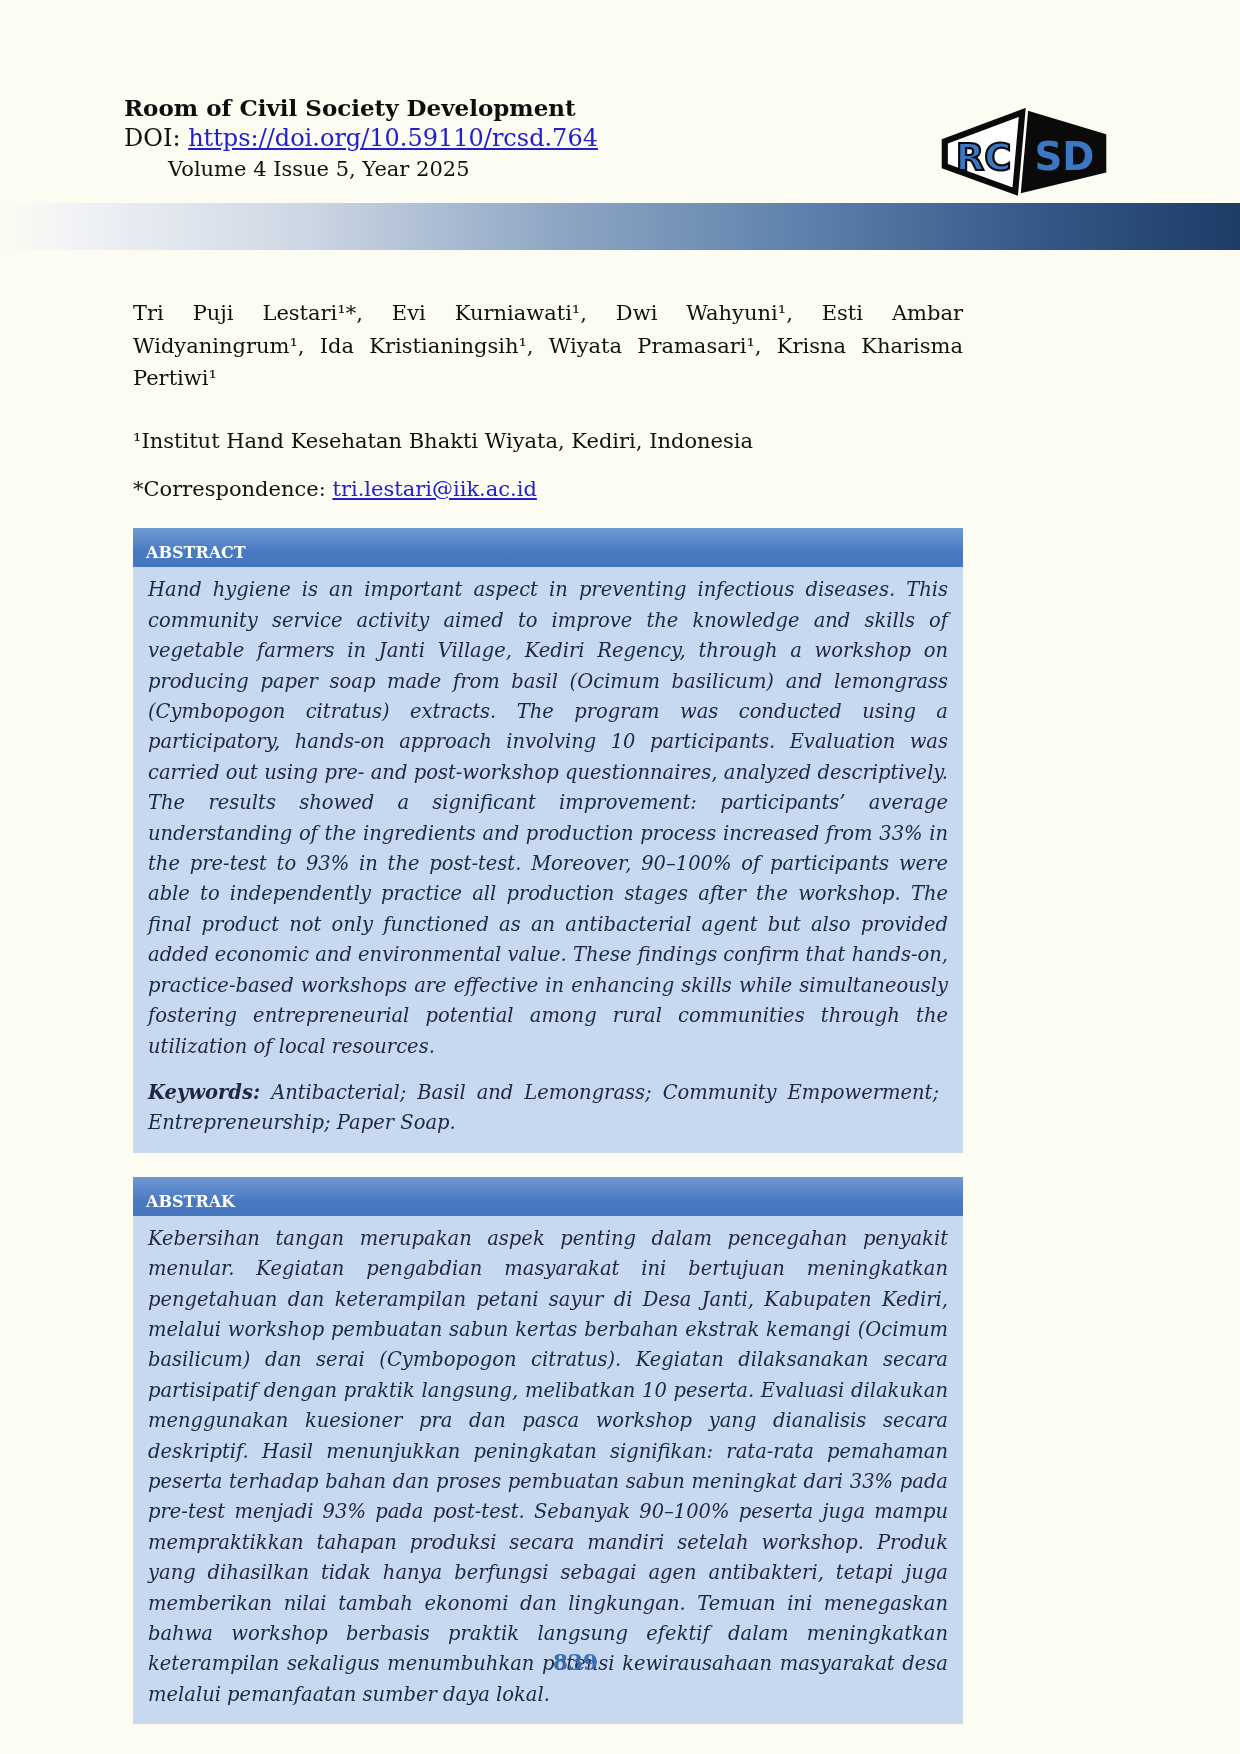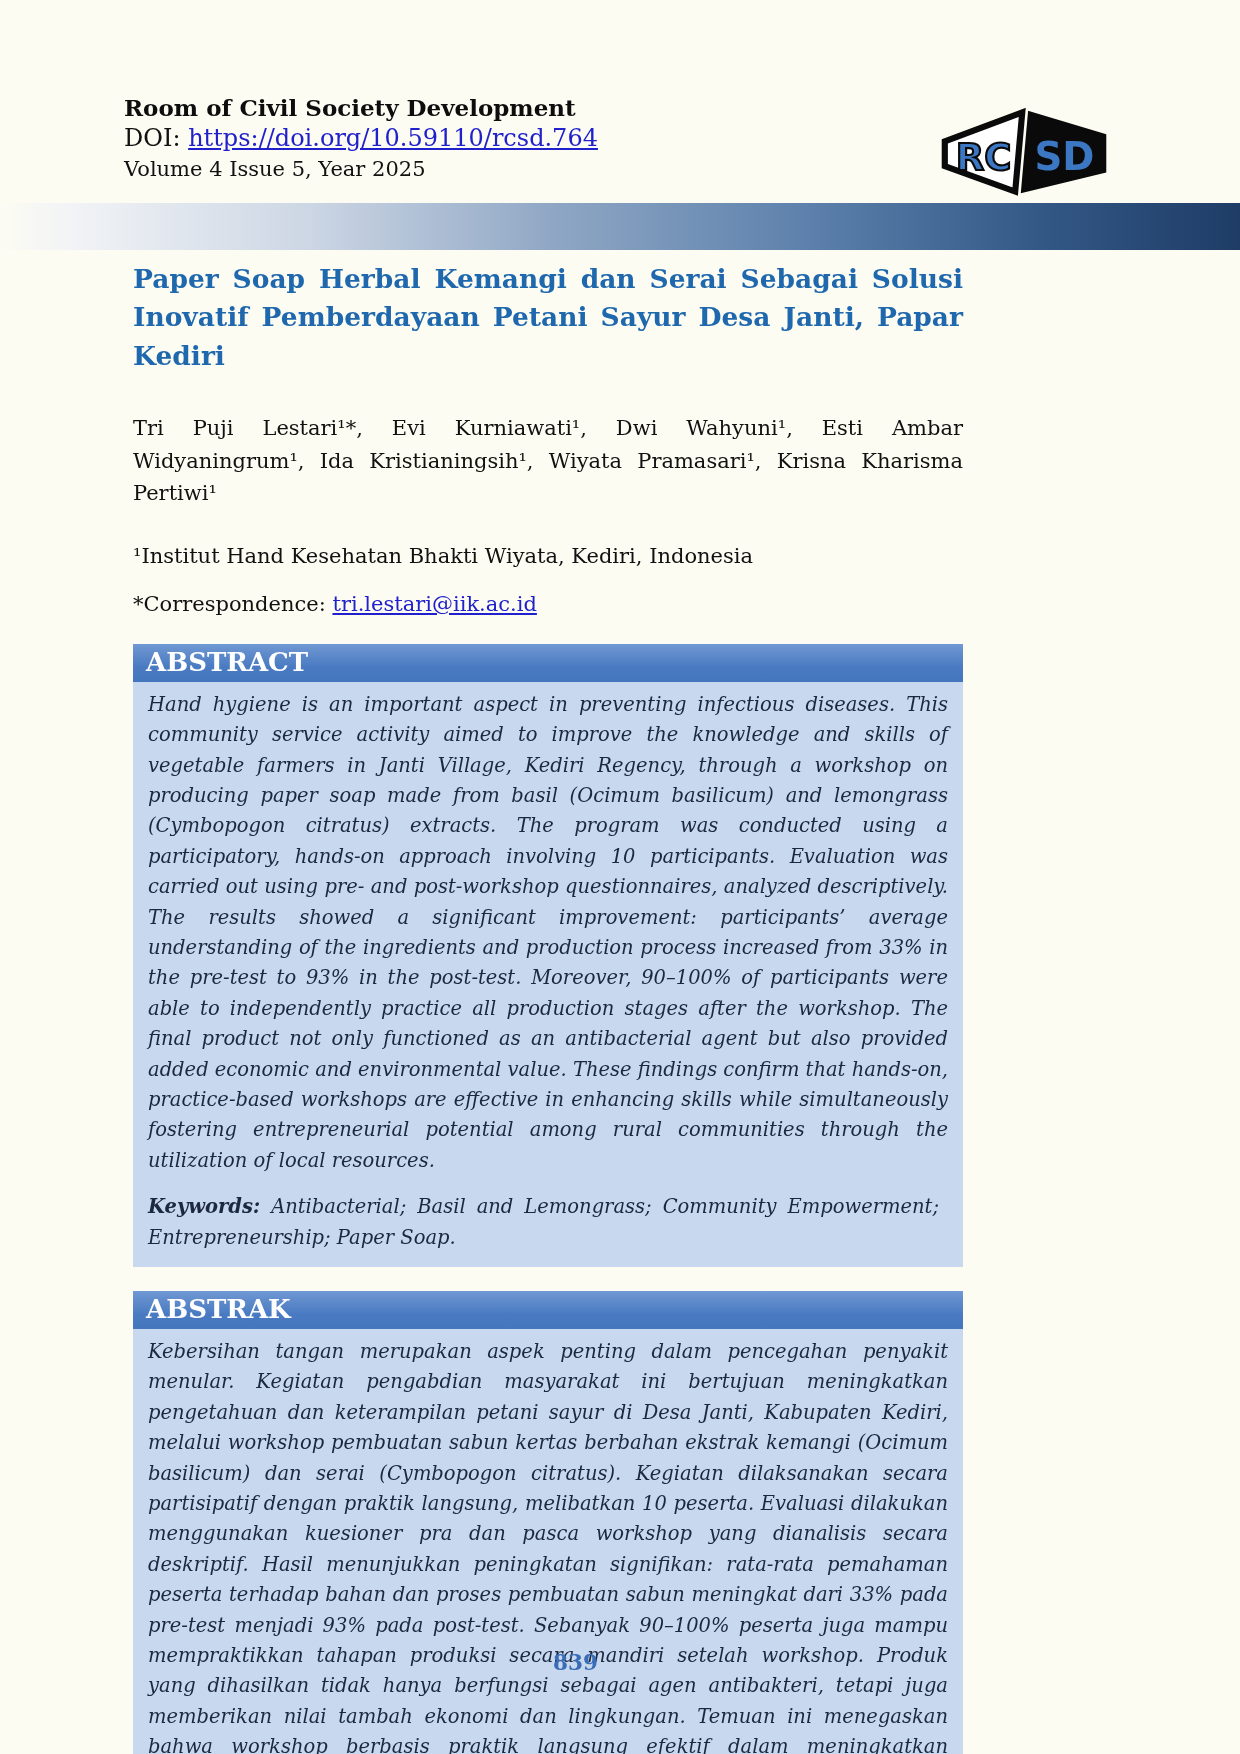--- a/index.html
+++ b/index.html
@@ -12,21 +12,21 @@
     overflow: hidden;
   }
 
   
   .page-header { position: absolute; left: 124px; top: 92px; width: 640px; }
   .journal-name { font-weight: bold; font-size: 23px; line-height: 31px; color: #0d0d0d; }
   .doi-line { font-size: 24px; line-height: 31px; }
   .doi-line a, .corr-link {
     color: #2020cc; text-decoration: underline; cursor: pointer;
   }
-  .issue-line { font-size: 21px; line-height: 31px; }
+  .issue-line { font-size: 21px; line-height: 31px; margin-left: 44px; }
 
   .logo-wrap { position: absolute; left: 933px; top: 108px; width: 182px; height: 88px; }
   .logo-wrap svg { width: 100%; height: 100%; display: block; }
 
   .grad-bar {
     position: absolute; left: 0; top: 203px; width: 1240px; height: 47px;
     background: linear-gradient(90deg,
       #fcfcf3 0%, #f1f3f6 6%, #ccd6e4 25%, #8ea6c4 45%,
       #5d81ac 65%, #325684 85%, #1e3c66 100%);
   }
@@ -40,22 +40,22 @@
   }
 
   .authors { margin-top: 37px; font-size: 21px; line-height: 1.55; text-align: justify; }
   .affiliation { margin-top: 32px; font-size: 21px; line-height: 1.4; }
   .correspondence { margin-top: 19px; font-size: 21px; line-height: 1.4; }
 
   .abs-bar {
     margin-top: 24px;
     background: linear-gradient(180deg, #709bd8 0%, #6b94d0 8%, #4a7bc2 60%, #4476bd 100%);
     background-color: #4a7bc2;
-    color: #ffffff; font-weight: bold; font-size: 26px;
-    padding: 3px 13px 5px 13px;
+    color: #ffffff; font-weight: bold; font-size: 16px;
+    padding: 15px 13px 5px 13px;
   }
   .abs-body {
     background: #c8d9ef;
     padding: 8px 15px 14px 15px;
     font-style: italic; font-size: 19.5px; line-height: 1.56;
     text-align: justify; color: #1c2740;
   }
   .abs-paragraph { margin: 0; font-style: italic; }
   .keywords { margin: 16px 9px 0 0; }
   .kw-label { font-weight: bold; }
@@ -82,21 +82,20 @@
     <polygon points="106,5 192,31 192,72 98,95" fill="#0a0a0a" stroke="#0a0a0a" stroke-width="3"></polygon>
     <text x="54" y="70" text-anchor="middle" font-family="DejaVu Sans, sans-serif" font-size="42" font-weight="bold" fill="#3b77c2" stroke="#0a0a0a" stroke-width="2.5">RC</text>
     <text x="146" y="70" text-anchor="middle" font-family="DejaVu Sans, sans-serif" font-size="44" font-weight="bold" fill="#3b77c2">SD</text>
   </svg>
 </div>
 
 <div class="grad-bar"></div>
 
 <div class="content">
 
-  <div class="article-title">Paper Soap Herbal Kemangi dan Serai Sebagai Solusi Inovatif Pemberdayaan Petani Sayur Desa Janti, Papar Kediri</div>
 
   <div class="authors">Tri Puji Lestari¹*, Evi Kurniawati¹, Dwi Wahyuni¹, Esti Ambar Widyaningrum¹, Ida Kristianingsih¹, Wiyata Pramasari¹, Krisna Kharisma Pertiwi¹</div>
 
   <div class="affiliation">¹Institut Hand Kesehatan Bhakti Wiyata, Kediri, Indonesia</div>
 
   <div class="correspondence">
     <span>*Correspondence: </span><a class="corr-link">tri.lestari@iik.ac.id</a>
   </div>
 
   <div class="abs-bar">ABSTRACT</div>

